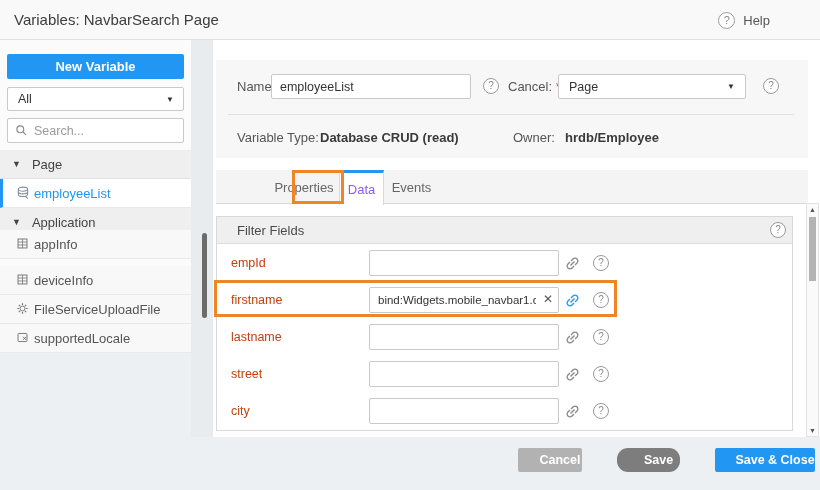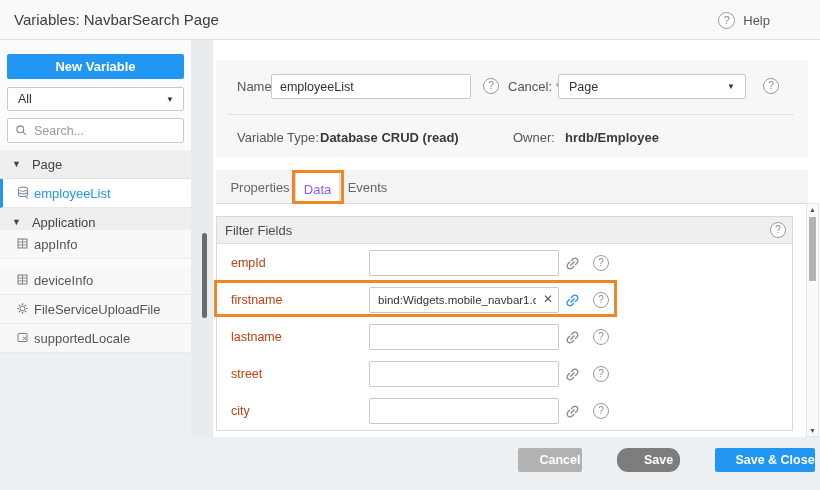--- a/index.html
+++ b/index.html
@@ -82,39 +82,39 @@
   .ro-value { position:absolute; font-size:13px; font-weight:bold; color:#3a3a3a; }
   
   .tab-bar {
     position:absolute; left:216px; top:170px; width:592px; height:34px;
     background:#f4f4f4; border-bottom:1px solid #d9d9d9; display:flex; padding-left:9px; z-index:6;
   }
   .tab {
     height:34px; display:flex; align-items:center; justify-content:center;
     font-size:13px; color:#666; cursor:pointer;
   }
-  .tab.properties { width:70px; }
+  .tab.properties { width:70px;margin-left:44px; }
   .tab.data { width:45px; }
   .tab.events { width:55px; }
   .tab.active {
     background:#fff; color:#8b5cf6; border-top:3px solid #2196f3;
     border-left:1px solid #d9d9d9; border-right:1px solid #d9d9d9; height:35px;
   }
   .tab-ring {
     position:absolute; left:292px; top:170px; width:52px; height:34px;
     border:3px solid #ee8625; z-index:8; pointer-events:none;
   }
   
   .filter-panel {
     position:absolute; left:216px; top:216px; width:577px; height:215px;
     background:#fff; border:1px solid #d9d9d9; z-index:6;
   }
   .filter-header {
     position:absolute; left:0; top:0; width:575px; height:27px; background:#efefef;
-    border-bottom:1px solid #ddd; display:flex; align-items:center; padding:0 6px 0 8px;
+    border-bottom:1px solid #ddd; display:flex; align-items:center; padding:0 6px 0 20px;
   }
   .filter-header .ftitle { font-size:13px; color:#4a4a4a; flex:1; }
   .f-row { position:absolute; left:0; width:575px; height:37px; }
   .f-row .flbl { position:absolute; left:14px; top:11px; font-size:12.5px; color:#c2410c; }
   .f-input-wrap { position:absolute; left:152px; top:5px; width:190px; height:26px; }
   .f-input { width:190px; height:26px; font-size:11.5px; padding-right:22px; }
   .f-clear {
     position:absolute; right:6px; top:5px; font-size:12px; color:#555; cursor:pointer;
     font-family:"DejaVu Sans", sans-serif;
   }

